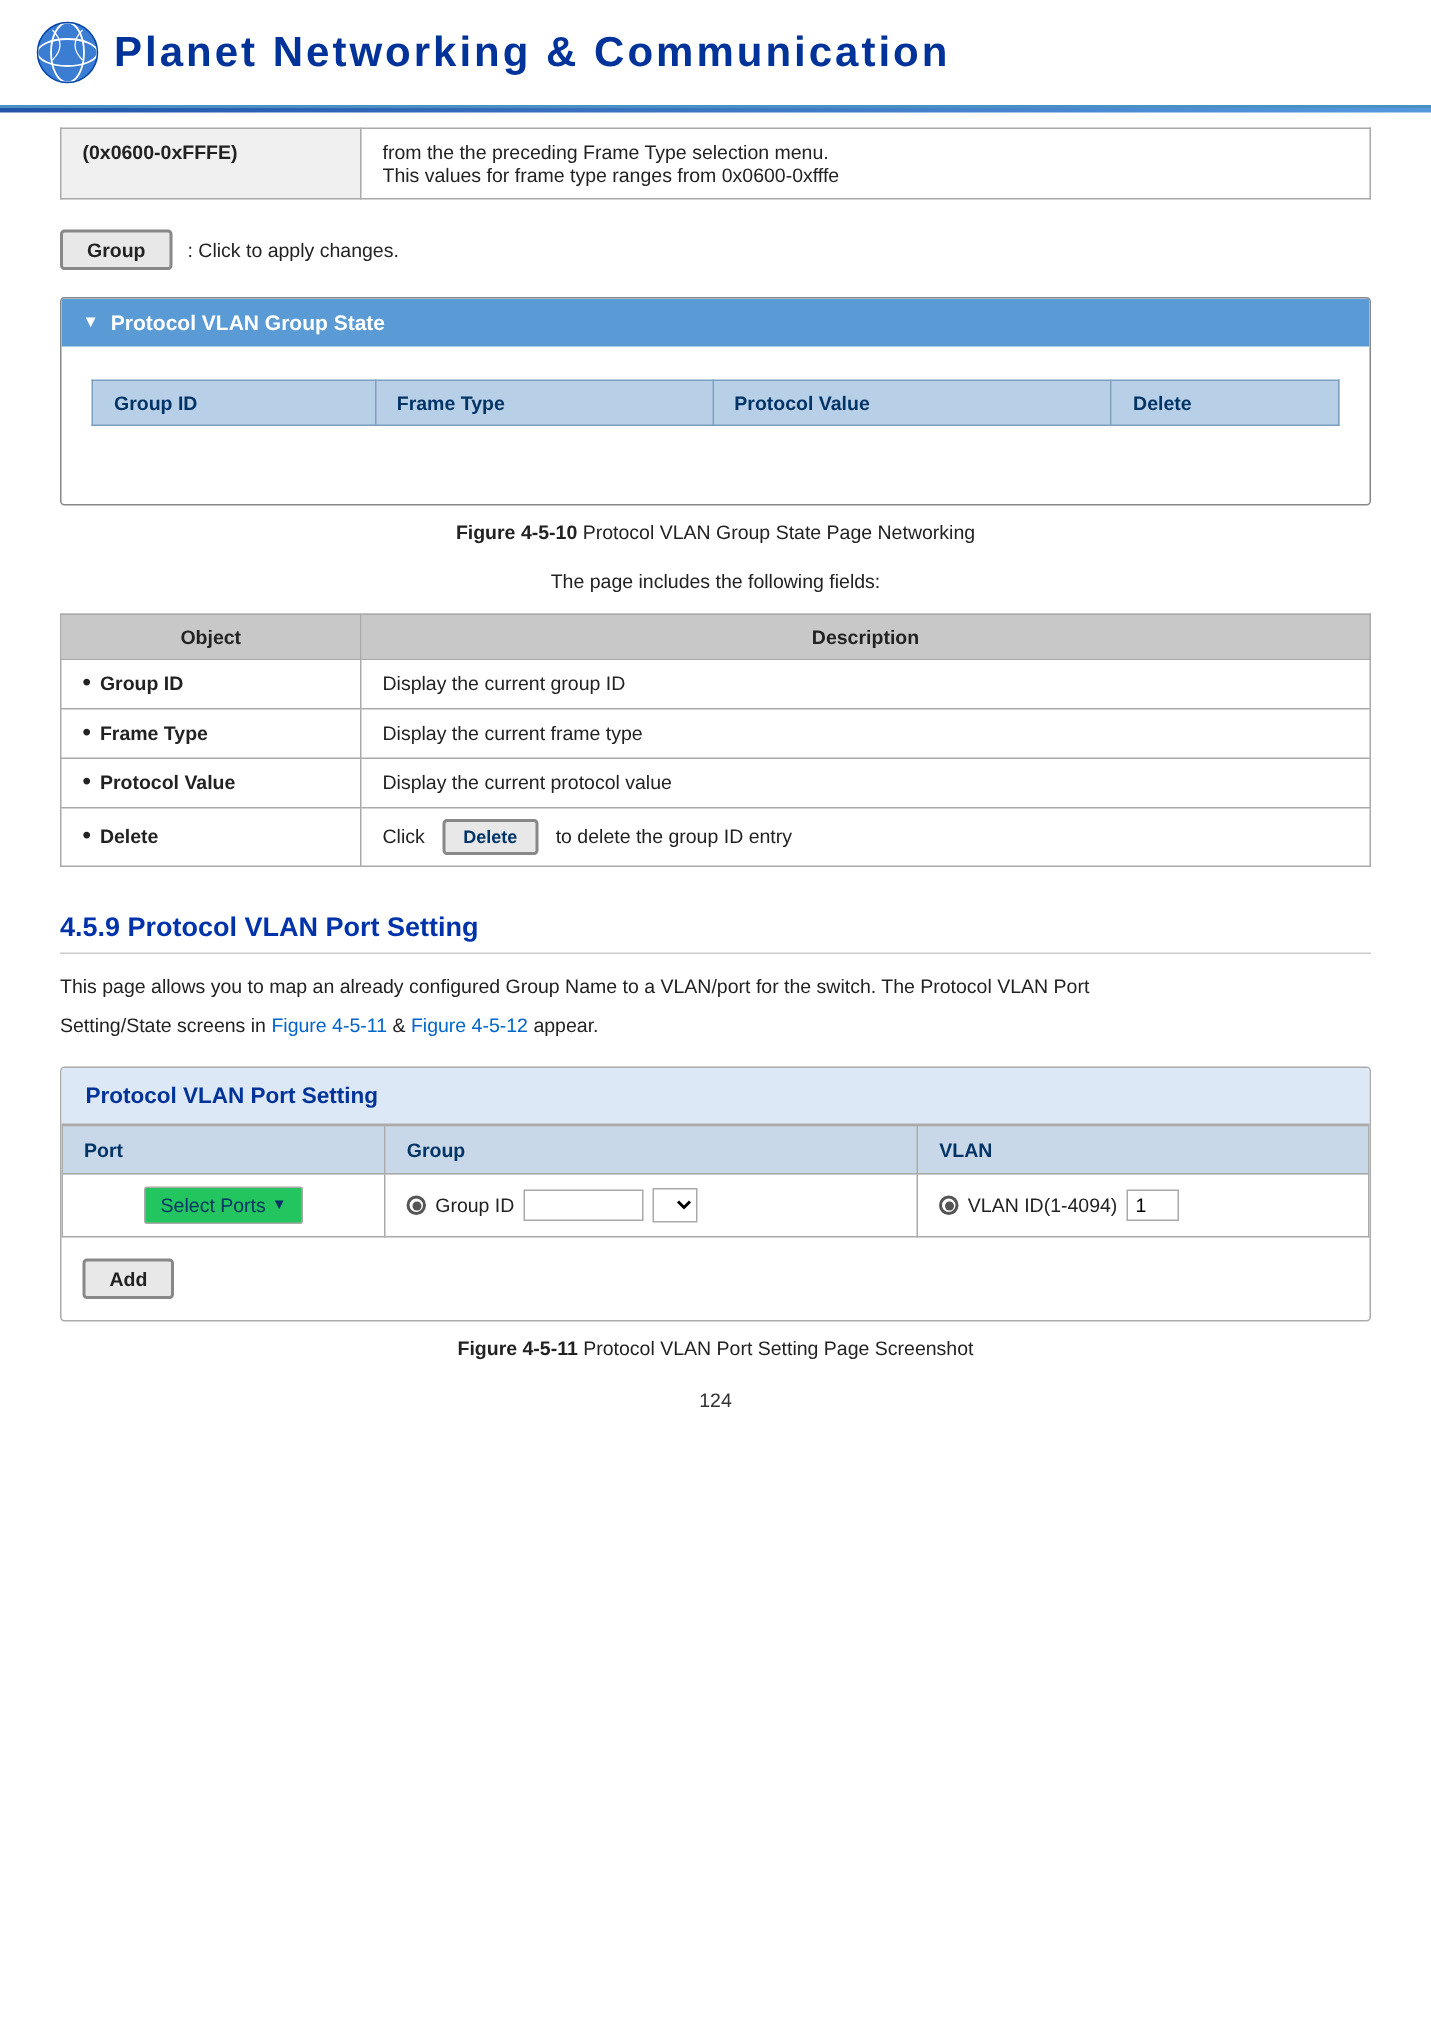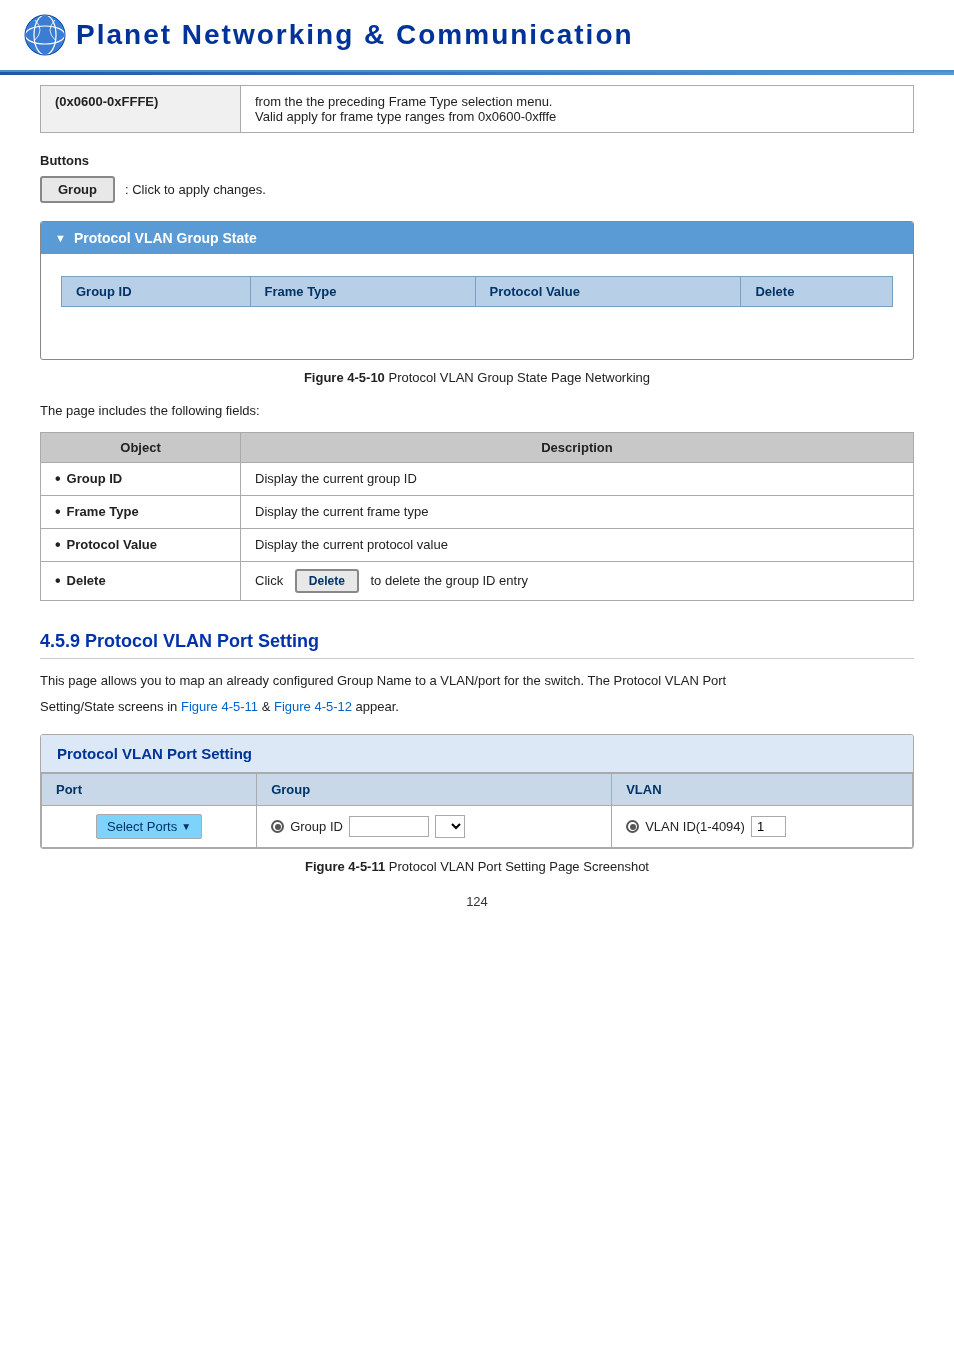--- a/index.html
+++ b/index.html
@@ -141,20 +141,21 @@
       font-size: 13px;
       margin: 10px 0 18px 0;
       color: #222;
     }
     .figure-caption strong { font-weight: bold; }
 
     
     .fields-text {
       margin: 10px 0 14px 0;
       font-size: 13px;
+      text-align: center;
     }
 
     
     .desc-table {
       width: 100%;
       border-collapse: collapse;
       margin-bottom: 20px;
     }
     .desc-table th {
       background: #c8c8c8;
@@ -247,21 +248,21 @@
       text-align: left;
     }
     .port-table td {
       border: 1px solid #aaa;
       padding: 8px 14px;
       text-align: center;
       vertical-align: middle;
       font-size: 13px;
     }
     .select-ports-btn {
-      background: #7dd3fc;
+      background: #22c55e;
       border: 1px solid #aaa;
       border-radius: 2px;
       padding: 4px 10px;
       font-size: 13px;
       color: #003366;
       cursor: pointer;
       display: inline-flex;
       align-items: center;
       gap: 4px;
       justify-content: space-between;
@@ -365,28 +366,27 @@
 <div class="header-line"></div>
 
 <div class="content">
 
   <table class="info-table">
     <tbody>
         <tr>
       <td>(0x0600-0xFFFE)</td>
       <td>
         <div>from the the preceding Frame Type selection menu.</div>
-        <div>Valid apply for frame type ranges from 0x0600-0xfffe</div>
+        <div>This values for frame type ranges from 0x0600-0xfffe</div>
       </td>
     </tr>
   </tbody>
     </table>
 
   <div class="buttons-section">
-    <div class="buttons-label">Buttons</div>
     <div class="apply-btn-row">
       <button class="apply-btn">Group</button>
       <span>: Click to apply changes.</span>
     </div>
   </div>
 
   <div class="vlan-box">
     <div class="vlan-box-header">
       <span class="arrow">▼</span>
       <span>Protocol VLAN Group State</span>
@@ -500,20 +500,23 @@
           <td>
             <div class="vlan-id-row">
               <span class="radio-circle selected"></span>
               <span>VLAN ID(1-4094)</span>
               <input type="text" class="vlan-id-input" value="1" style="">
             </div>
           </td>
         </tr>
       </tbody>
     </table>
+    <div style="padding:4px 0;">
+      <button class="add-btn">Add</button>
+    </div>
   </div>
 
   <div class="figure-caption">
     <strong>Figure 4-5-11</strong>
     <span> </span><span>Protocol VLAN Port Setting Page Screenshot</span>
   </div>
 
   <div class="page-number">124</div>
 </div>
 

